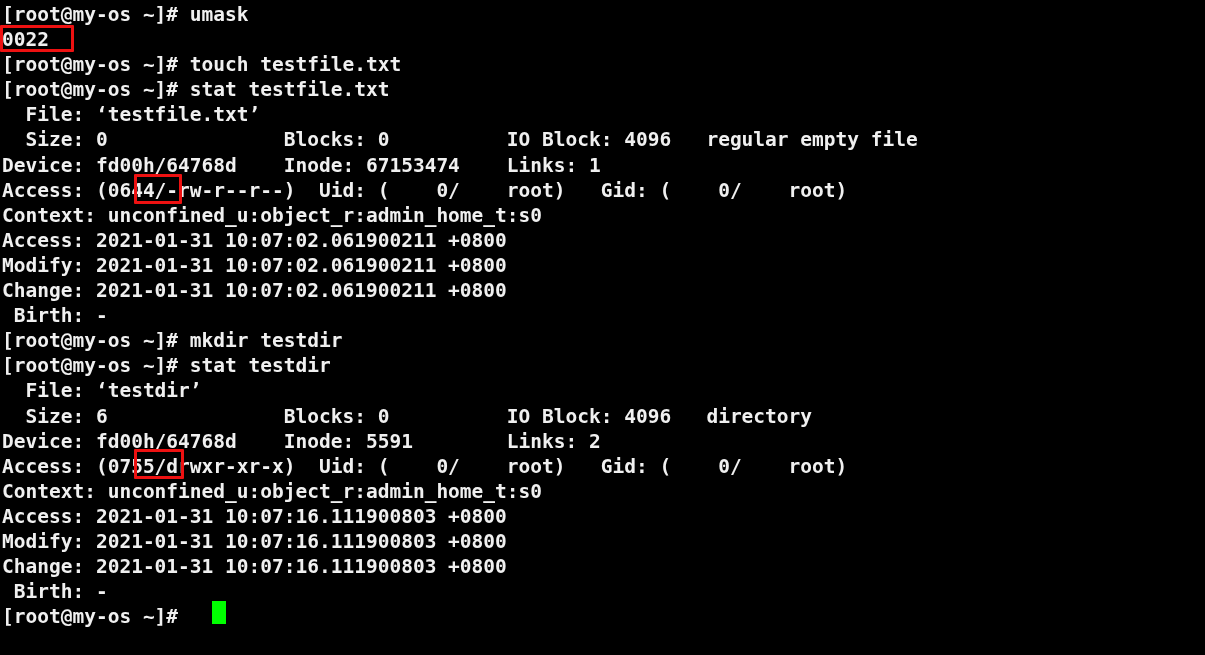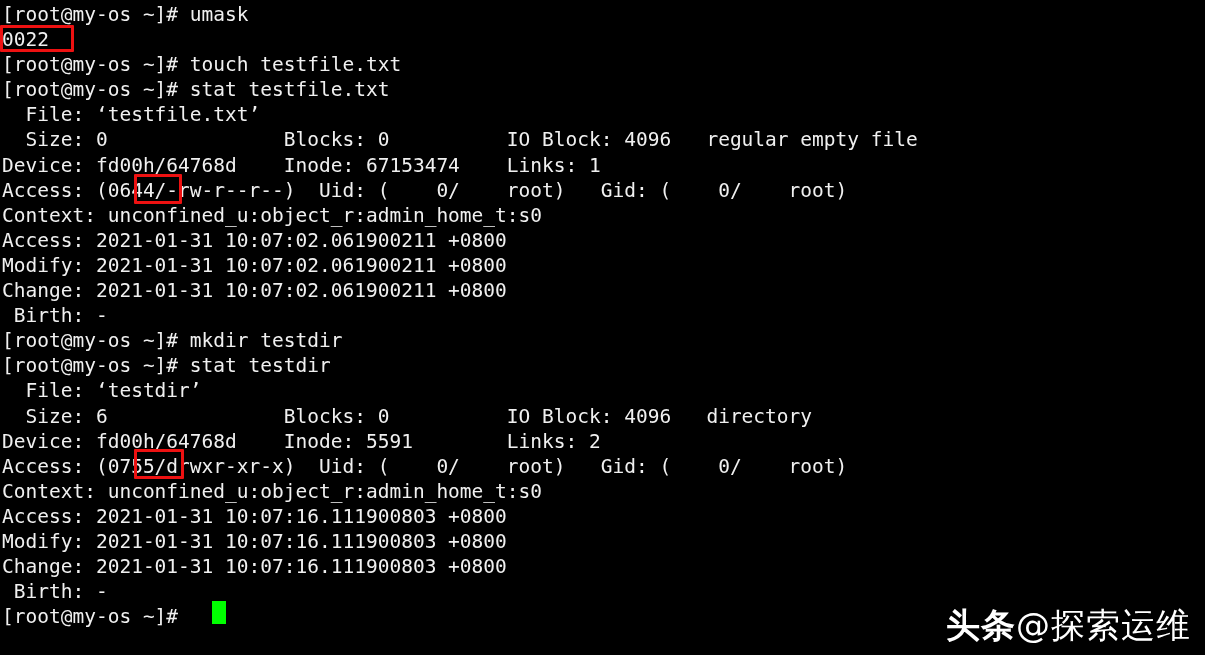--- a/index.html
+++ b/index.html
@@ -23,20 +23,21 @@
   .term-lines {
     position: absolute;
     left: 2px;
     top: 2px;
     width: 1200px;
     font-size: 19.5px;
     line-height: 25.1px;
     letter-spacing: 0px;
     white-space: pre;
     color: #f0f0f0;
+    font-weight: bold;
   }
   .line {
     white-space: pre;
     height: 25.1px;
     font-size: 19.5px;
     line-height: 25.1px;
   }
   
   .hl-box {
     position: absolute;
@@ -81,17 +82,14 @@
 <div id="terminal">
 
   <div class="term-lines" id="term-lines"><div class="line">[root@my-os ~]# umask</div><div class="line">0022</div><div class="line">[root@my-os ~]# touch testfile.txt</div><div class="line">[root@my-os ~]# stat testfile.txt</div><div class="line">  File: ‘testfile.txt’</div><div class="line">  Size: 0               Blocks: 0          IO Block: 4096   regular empty file</div><div class="line">Device: fd00h/64768d    Inode: 67153474    Links: 1</div><div class="line">Access: (0644/-rw-r--r--)  Uid: (    0/    root)   Gid: (    0/    root)</div><div class="line">Context: unconfined_u:object_r:admin_home_t:s0</div><div class="line">Access: 2021-01-31 10:07:02.061900211 +0800</div><div class="line">Modify: 2021-01-31 10:07:02.061900211 +0800</div><div class="line">Change: 2021-01-31 10:07:02.061900211 +0800</div><div class="line"> Birth: -</div><div class="line">[root@my-os ~]# mkdir testdir</div><div class="line">[root@my-os ~]# stat testdir</div><div class="line">  File: ‘testdir’</div><div class="line">  Size: 6               Blocks: 0          IO Block: 4096   directory</div><div class="line">Device: fd00h/64768d    Inode: 5591        Links: 2</div><div class="line">Access: (0755/drwxr-xr-x)  Uid: (    0/    root)   Gid: (    0/    root)</div><div class="line">Context: unconfined_u:object_r:admin_home_t:s0</div><div class="line">Access: 2021-01-31 10:07:16.111900803 +0800</div><div class="line">Modify: 2021-01-31 10:07:16.111900803 +0800</div><div class="line">Change: 2021-01-31 10:07:16.111900803 +0800</div><div class="line"> Birth: -</div><div class="line">[root@my-os ~]# </div></div>
 
   <div class="hl-box" id="box-umask"></div>
   <div class="hl-box" id="box-644"></div>
   <div class="hl-box" id="box-755"></div>
 
   <div id="cursor"></div>
 
-  <div id="watermark">
-    <span>头条</span><span class="wm-at">@探索运维</span>
-  </div>
 
 </div>
 
 </body></html>

